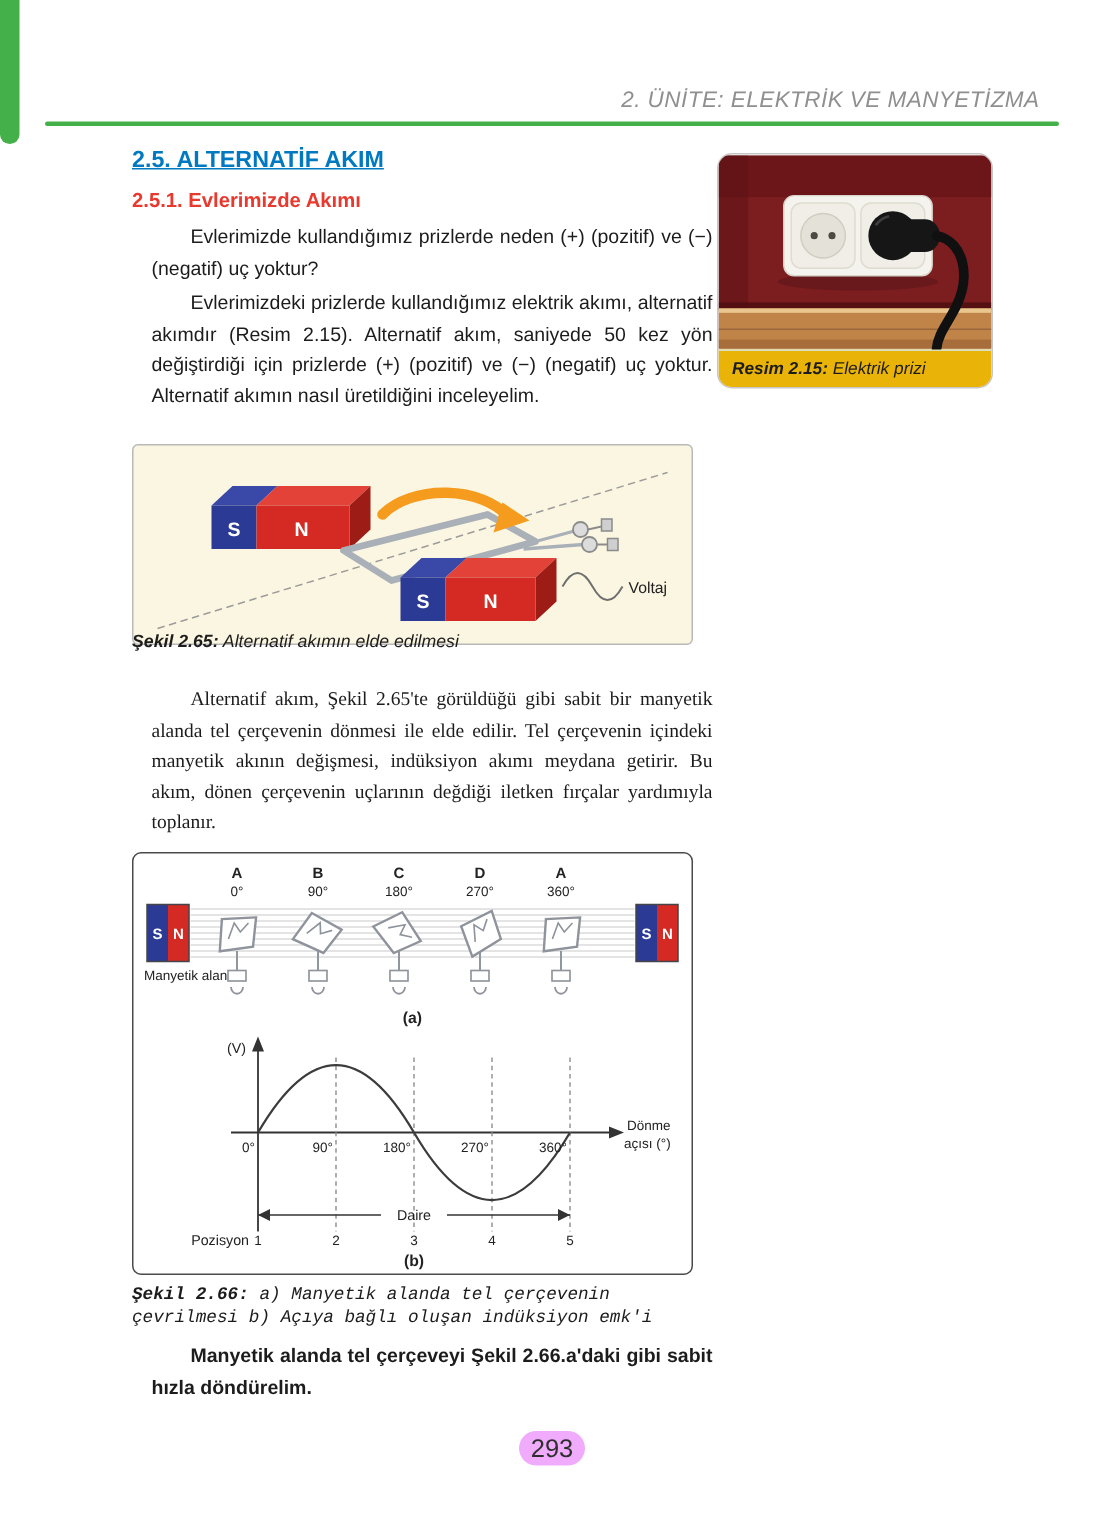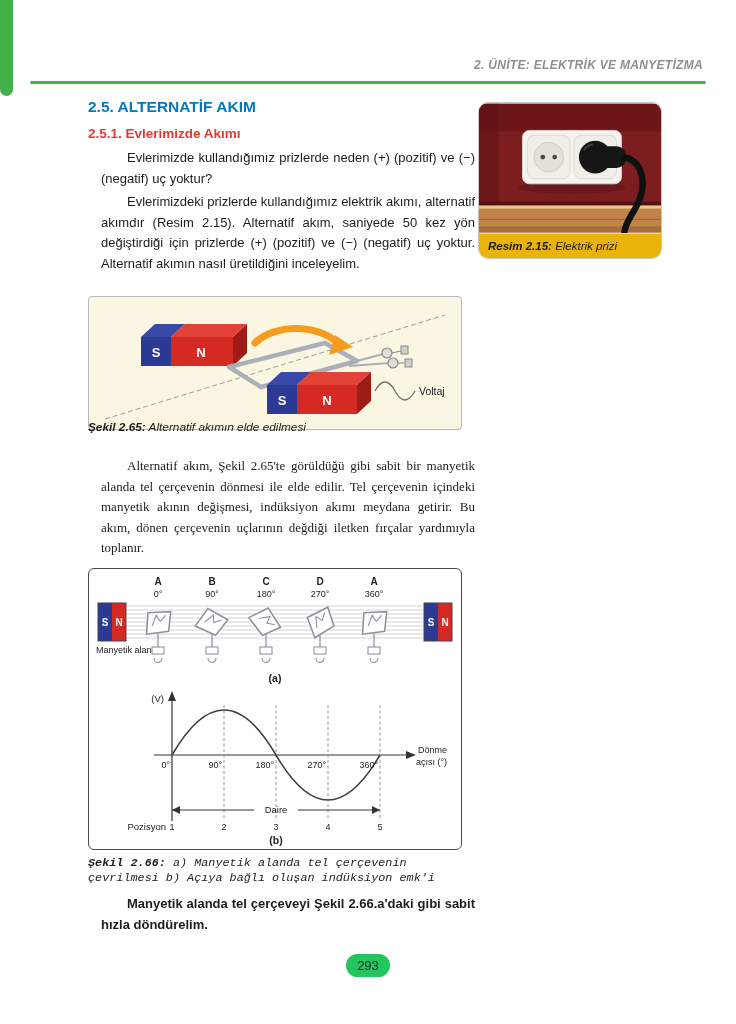--- a/index.html
+++ b/index.html
@@ -7,31 +7,31 @@
   html,body { background:#ffffff; }
   body {
     width:736px; height:1024px; position:relative; overflow:hidden;
     font-family:"Liberation Sans", sans-serif; color:#1c1c1c;
   }
   .corner-bar {
     position:absolute; left:0; top:0; width:13px; height:96px;
     background:#43b049; border-radius:0 0 7px 7px;
   }
   .unit-header {
-    position:absolute; top:58px; right:33px;
-    font-size:12px; font-weight:bold; font-style:italic;
+    position:absolute; top:58px; right:43px;
+    font-size:15px; font-weight:normal; font-style:italic;
     color:#8f8f8f; letter-spacing:.3px;
   }
   .header-rule {
     position:absolute; top:81px; left:30px; width:676px; height:3px;
     background:#43b049; border-radius:2px;
   }
   .section-title {
     position:absolute; left:88px; top:98px;
-    font-size:15.5px; font-weight:bold; color:#0079c1;
+    font-size:15.5px; font-weight:bold; color:#0079c1;text-decoration:underline;
   }
   .subsection-title {
     position:absolute; left:88px; top:126px;
     font-size:13.5px; font-weight:bold; color:#e8392f;
   }
   .para {
     position:absolute; left:88px; width:374px;
     font-size:13px; line-height:20.5px; text-align:justify;
     text-indent:26px; color:#1c1c1c;margin-left:13px;
   }
@@ -65,22 +65,22 @@
 
   .fig-caption {
     position:absolute; left:88px; width:374px;
     font-size:11.8px; font-style:italic; line-height:15px; color:#1c1c1c;
   }
   #caption265 { top:420px; }
   #caption266 { top:856px;font-family:Liberation Mono, monospace; }
 
   .page-pill {
     position:absolute; left:346px; top:954px; width:44px; height:23px;
-    background:#22c55e; border-radius:12px; text-align:center;
-    line-height:23px; font-size:13px; color:#2e2e2e;
+    background:#f0abfc; border-radius:12px; text-align:center;
+    line-height:23px; font-size:17px; color:#2e2e2e;
   }
 
   svg text { font-family:"Liberation Sans", sans-serif; fill:#222; }
   .t9  { font-size:9px; }
   .t95 { font-size:9.5px; }
   .t10 { font-size:10px; }
   .t105{ font-size:10.5px; }
   .tb  { font-weight:bold; }
   .tw  { fill:#ffffff; font-weight:bold; }
 </style>

